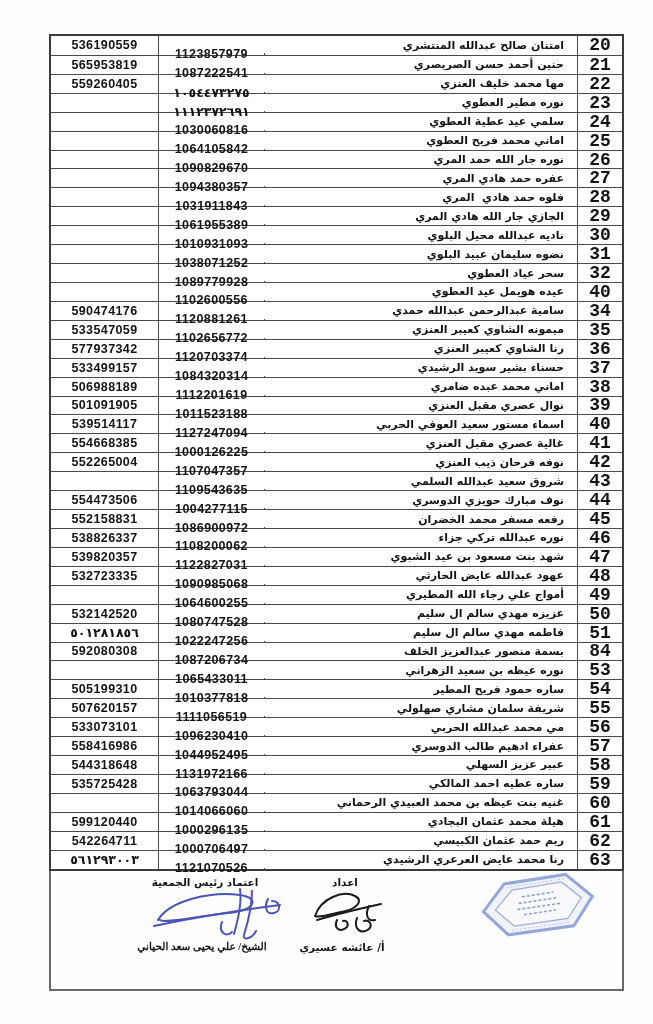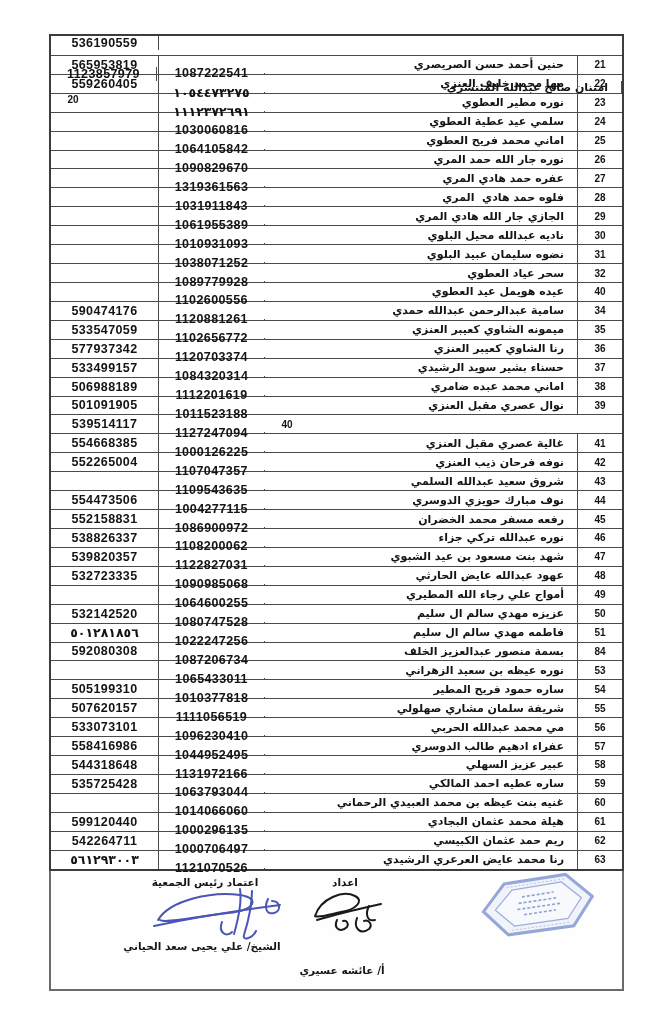--- a/index.html
+++ b/index.html
@@ -13,42 +13,42 @@
     position:absolute;left:49px;top:34px;width:575px;height:957px;
     box-sizing:border-box;
     border-left:2px solid #6a6a6a;border-right:2px solid #6a6a6a;border-bottom:2px solid #6a6a6a;
   }
   
   .members-table{
     position:absolute;left:-2px;top:0;width:575px;
     box-sizing:border-box;border:2px solid #3c3c3c;background:#fff;
   }
   .row{display:flex;height:18.93px;border-top:1px solid #4a4a4a;box-sizing:border-box;}
-  .row:first-child{border-top:none;flex-direction:column;}
+  .row:first-child{border-top:none;}
   .cell{
     box-sizing:border-box;display:flex;align-items:center;justify-content:center;
     font-weight:bold;color:#141414;overflow:visible;
   }
   .c-phone{
     width:108px;border-right:1px solid #4a4a4a;
     font-family:"Liberation Sans","DejaVu Sans",sans-serif;font-size:12.5px;letter-spacing:.4px;
   }
   .c-id{
     width:106px;border-right:1px solid #4a4a4a;
     font-family:"Liberation Sans","DejaVu Sans",sans-serif;font-size:12.5px;letter-spacing:.4px;margin-top:17px;
   }
   .c-name{
     flex:1;border-right:1px solid #4a4a4a;
     direction:rtl;justify-content:flex-start;
     font-size:11px;padding-right:13px;white-space:nowrap;
     font-family:"DejaVu Sans",sans-serif;
   }
   .c-num{
     width:44px;
-    font-family:Liberation Sans, sans-serif;font-size:10px;
+    font-family:Liberation Mono, monospace;font-size:18px;
   }
   
   .sig-label,.sig-name{
     position:absolute;text-align:center;direction:rtl;
     font-weight:bold;font-size:10.5px;color:#161616;white-space:nowrap;
   }
   .sig-svg{position:absolute;}
   .stamp{
     position:absolute;left:428px;top:842px;width:118px;height:58px;
     transform:rotate(-7deg);opacity:.9;
@@ -98,21 +98,21 @@
           <div class="cell c-num">25</div>
         </div>
         <div class="row">
           <div class="cell c-phone"></div>
           <div class="cell c-id">1090829670</div>
           <div class="cell c-name">نوره جار الله حمد المري</div>
           <div class="cell c-num">26</div>
         </div>
         <div class="row">
           <div class="cell c-phone"></div>
-          <div class="cell c-id">1319361563</div>
+          <div class="cell c-id">1094380357</div>
           <div class="cell c-name">عفره حمد هادي المري</div>
           <div class="cell c-num">27</div>
         </div>
         <div class="row">
           <div class="cell c-phone"></div>
           <div class="cell c-id">1031911843</div>
           <div class="cell c-name">فلوه حمد هادي&nbsp; المري</div>
           <div class="cell c-num">28</div>
         </div>
         <div class="row">
@@ -177,20 +177,21 @@
         </div>
         <div class="row">
           <div class="cell c-phone">501091905</div>
           <div class="cell c-id">1011523188</div>
           <div class="cell c-name">نوال عصري مقبل العنزي</div>
           <div class="cell c-num">39</div>
         </div>
         <div class="row">
           <div class="cell c-phone">539514117</div>
           <div class="cell c-id">1127247094</div>
+          <div class="cell c-name">اسماء مستور سعيد العوفي الحربي</div>
           <div class="cell c-num">40</div>
         </div>
         <div class="row">
           <div class="cell c-phone">554668385</div>
           <div class="cell c-id">1000126225</div>
           <div class="cell c-name">غالية عصري مقبل العنزي</div>
           <div class="cell c-num">41</div>
         </div>
         <div class="row">
           <div class="cell c-phone">552265004</div>
@@ -330,33 +331,33 @@
     <svg class="sig-svg" style="left:99px;top:851px;" width="145" height="56" viewBox="0 0 145 56">
       <g fill="none" stroke="#4a55b5" stroke-width="2" stroke-linecap="round">
         <path d="M8,35 C20,15 62,6 90,10 C110,13 106,25 78,28 C48,31 16,39 10,35"></path>
         <path d="M4,41 C42,33 92,25 130,20"></path>
         <path d="M90,4 C92,17 88,35 84,49"></path>
         <path d="M102,6 C102,21 98,37 94,50 C92,56 102,54 106,46"></path>
         <path d="M118,14 C114,22 116,30 124,28 C132,26 130,16 122,16"></path>
         <path d="M72,37 C68,47 76,53 82,47"></path>
       </g>
     </svg>
-    <div class="sig-name" style="left:66px;top:906px;width:170px;">الشيخ/ علي يحيى سعد الحياني</div>
+    <div class="sig-name" style="left:66px;top:906px;width:170px;font-family:Liberation Serif, serif;">الشيخ/ علي يحيى سعد الحياني</div>
 
     <div class="sig-label" style="left:264px;top:842px;width:60px;">اعداد</div>
     <svg class="sig-svg" style="left:254px;top:852px;" width="84" height="52" viewBox="0 0 84 52">
       <g fill="none" stroke="#1a1a1a" stroke-width="2" stroke-linecap="round">
         <path d="M10,30 C16,12 38,4 50,10 C60,15 50,24 36,26 C26,28 14,32 10,30"></path>
         <path d="M12,34 C32,28 58,22 76,18"></path>
         <path d="M32,34 C28,43 36,47 42,41 C44,38 42,34 38,35"></path>
         <path d="M52,32 C48,43 56,49 64,43 C68,39 64,33 59,35"></path>
         <path d="M64,20 C60,28 62,36 70,34"></path>
       </g>
     </svg>
-    <div class="sig-name" style="left:241px;top:930px;width:100px;">أ/ عائشه عسيري</div>
+    <div class="sig-name" style="left:241px;top:907px;width:100px;">أ/ عائشه عسيري</div>
 
     <div class="stamp">
       <svg width="118" height="58" viewBox="0 0 118 58">
         <polygon points="28,4 90,2 114,27 92,54 26,55 4,29" fill="rgba(120,145,205,0.14)" stroke="#6b85c8" stroke-width="3" opacity="0.8"></polygon>
         <polygon points="35,11 85,9 103,27 87,46 33,47 16,29" fill="rgba(255,255,255,0.6)" stroke="#7d92cc" stroke-width="1.2" opacity="0.8"></polygon>
         <g stroke="#5c76bb" stroke-width="1.6" opacity="0.75" stroke-dasharray="3 2">
           <line x1="44" y1="19" x2="76" y2="18"></line>
           <line x1="40" y1="25" x2="80" y2="24"></line>
           <line x1="38" y1="31" x2="82" y2="30"></line>
           <line x1="44" y1="37" x2="76" y2="36"></line>

